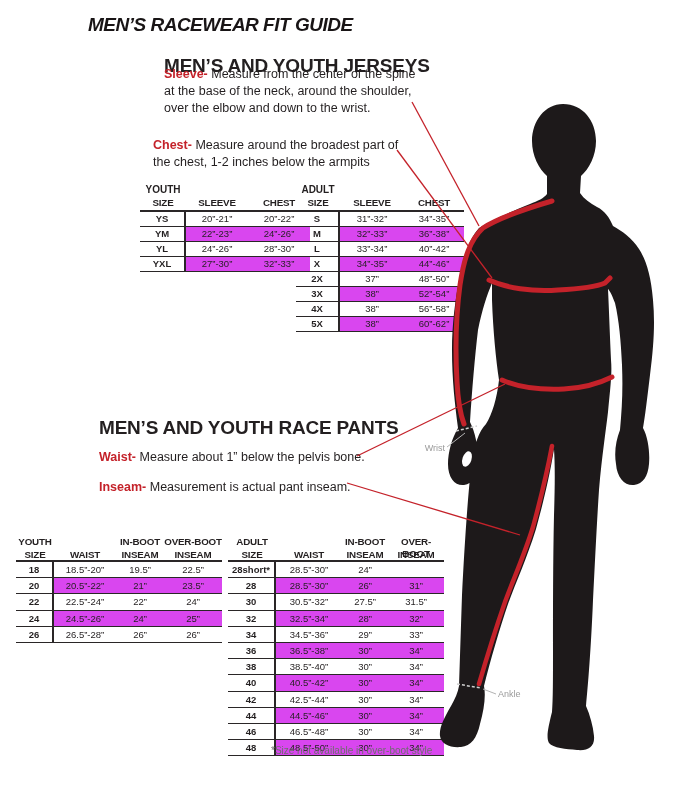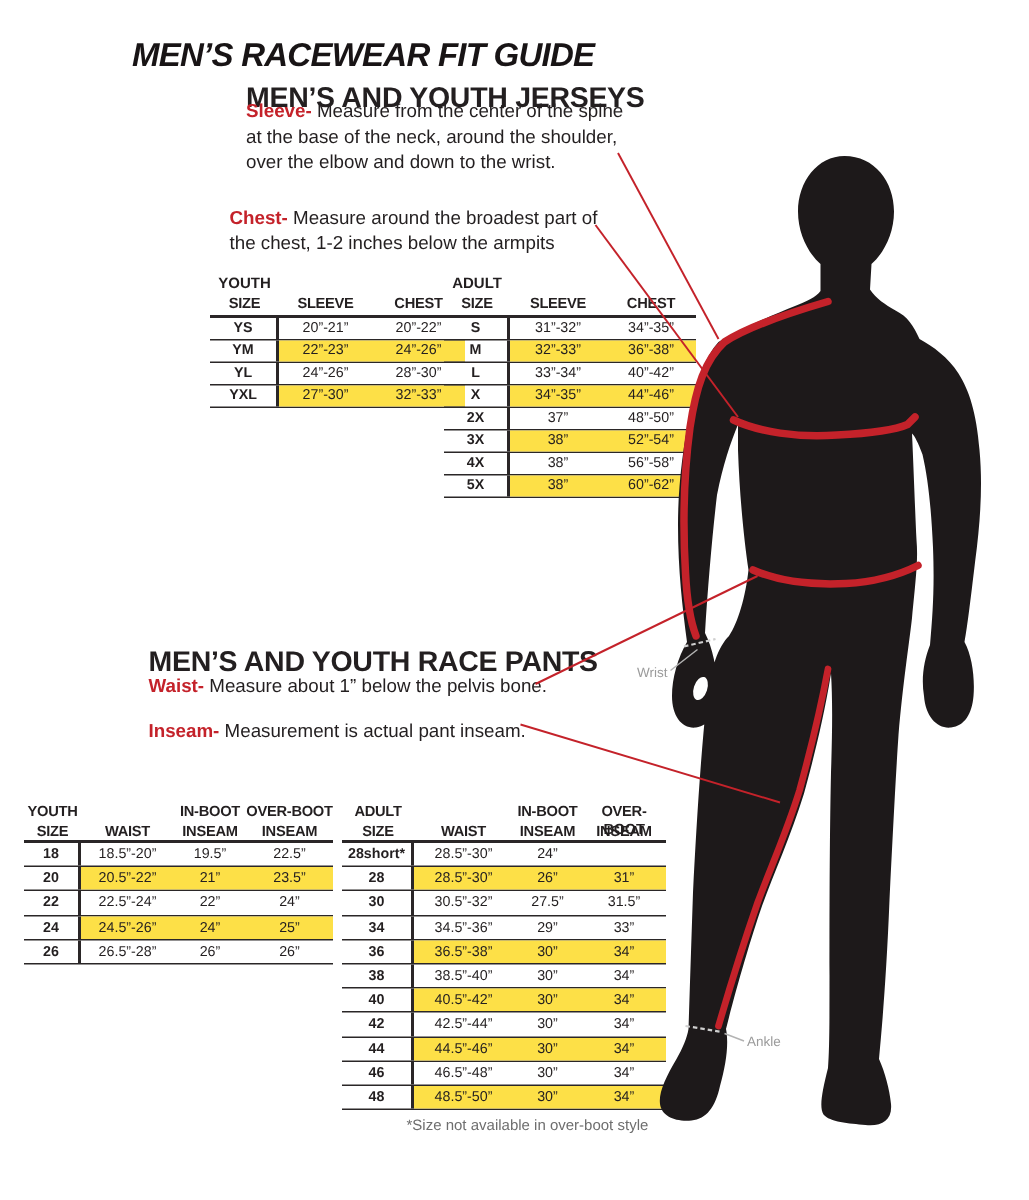--- a/index.html
+++ b/index.html
@@ -1,36 +1,36 @@
 <!DOCTYPE html>
 <html><head>
 <meta charset="utf-8">
 <style>
   html,body{margin:0;padding:0;background:#fff;}
   #canvas{position:relative;width:686px;height:800px;background:#fff;overflow:hidden;
           font-family:"Liberation Sans",sans-serif;color:#231f20;}
   .abs{position:absolute;}
-  .page-title{left:88px;top:24px;font-size:22px;font-weight:bold;font-style:italic;
+  .page-title{left:88px;top:14px;font-size:19px;font-weight:bold;font-style:italic;
               letter-spacing:-0.5px;color:#181415;white-space:nowrap;}
   .section-h{font-size:19px;font-weight:bold;letter-spacing:-0.2px;white-space:nowrap;}
   .para{font-size:12.5px;line-height:17px;}
   .red{color:#c4222a;font-weight:bold;}
   
   .tbl{position:absolute;font-size:9.5px;}
   .cap{font-weight:bold;font-size:10px;height:13px;line-height:13px;text-align:center;}
   .hrow,.hrow1,.hrow2{display:flex;font-weight:bold;font-size:9.8px;letter-spacing:-0.2px;}
   .hrow{height:14px;line-height:14px;border-bottom:2px solid #2a2627;}
   .hrow1{height:12px;line-height:12px;}
   .hrow2{height:12px;line-height:13px;border-bottom:2px solid #2a2627;}
   .hrow .c,.hrow1 .c,.hrow2 .c{text-align:center;}
   .trow{display:flex;height:14px;line-height:14px;border-bottom:1px solid #2a2627;}
   .tblp .trow{height:15.2px;line-height:15.2px;}
   .trow .c{text-align:center;box-sizing:border-box;}
   .trow .size{font-weight:bold;border-right:2px solid #2a2627;}
-  .alt .val{background:#fde047;}
+  .alt .val{background:#d946ef;}
   
   .tblj .c1{width:46px}.tblj .c2{width:62px}.tblj .c3{width:62px}
   .tbla .c1{width:44px}.tbla .c2{width:64px}.tbla .c3{width:60px}
   .tblpy .c1{width:38px}.tblpy .c2{width:62px}.tblpy .c3{width:48px}.tblpy .c4{width:58px}
   .tblpa .c1{width:48px}.tblpa .c2{width:66px}.tblpa .c3{width:46px}.tblpa .c4{width:56px}
   .footnote{font-size:10px;color:#6e6e6e;margin-left:40px;}
   #figure-svg{position:absolute;left:0;top:0;z-index:5;pointer-events:none;}
   .glabel{font-size:9px;fill:#9b9b9b;}
 </style>
 </head>
@@ -121,21 +121,21 @@
         <span class="c c2 val">38”</span>
         <span class="c c3 val">56”-58”</span>
       </div>
     <div class="trow alt">
         <span class="c c1 size">5X</span>
         <span class="c c2 val">38”</span>
         <span class="c c3 val">60”-62”</span>
       </div>
   </div>
 
-  <div class="abs section-h" style="left:99px;top:431px;">MEN’S AND YOUTH RACE PANTS</div>
+  <div class="abs section-h" style="left:99px;top:417px;">MEN’S AND YOUTH RACE PANTS</div>
 
   <div class="abs para" style="left:99px;top:449px;width:310px;">
     <span class="red">Waist-</span><span> Measure about 1” below the pelvis bone.</span>
   </div>
   <div class="abs para" style="left:99px;top:479px;width:310px;">
     <span class="red">Inseam-</span><span> Measurement is actual pant inseam.</span>
   </div>
 
   <div class="tbl tblp tblpy" style="left:16px;top:536px;">
     <div class="hrow1">
@@ -205,20 +205,26 @@
         <span class="c c1 size">28</span>
         <span class="c c2 val">28.5”-30”</span>
         <span class="c c3 val">26”</span>
         <span class="c c4 val">31”</span>
       </div>
     <div class="trow">
         <span class="c c1 size">30</span>
         <span class="c c2 val">30.5”-32”</span>
         <span class="c c3 val">27.5”</span>
         <span class="c c4 val">31.5”</span>
+      </div>
+    <div class="trow alt">
+        <span class="c c1 size">32</span>
+        <span class="c c2 val">32.5”-34”</span>
+        <span class="c c3 val">28”</span>
+        <span class="c c4 val">32”</span>
       </div>
     <div class="trow">
         <span class="c c1 size">34</span>
         <span class="c c2 val">34.5”-36”</span>
         <span class="c c3 val">29”</span>
         <span class="c c4 val">33”</span>
       </div>
     <div class="trow alt">
         <span class="c c1 size">36</span>
         <span class="c c2 val">36.5”-38”</span>

